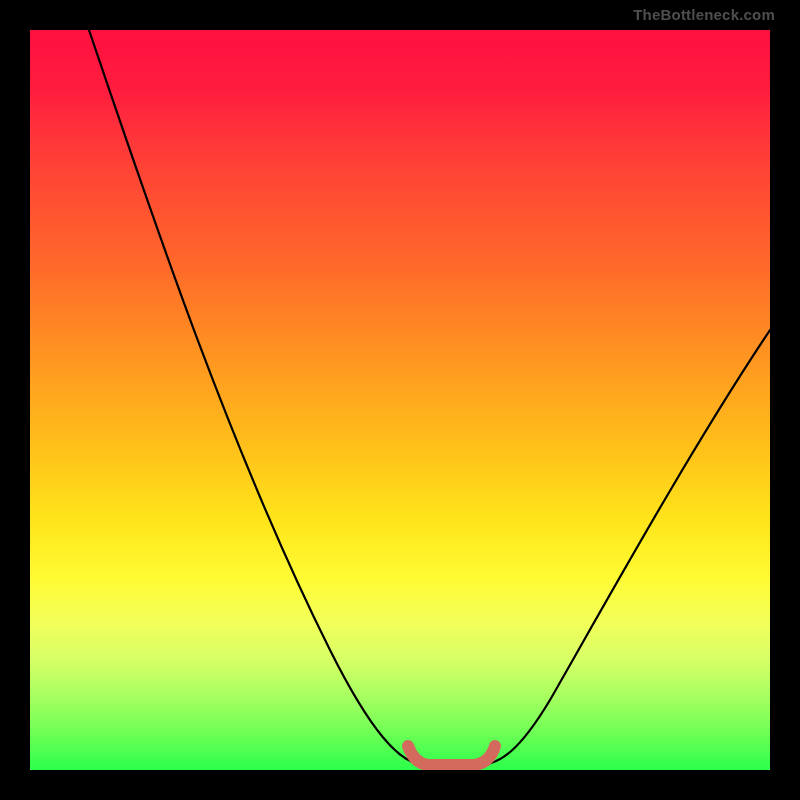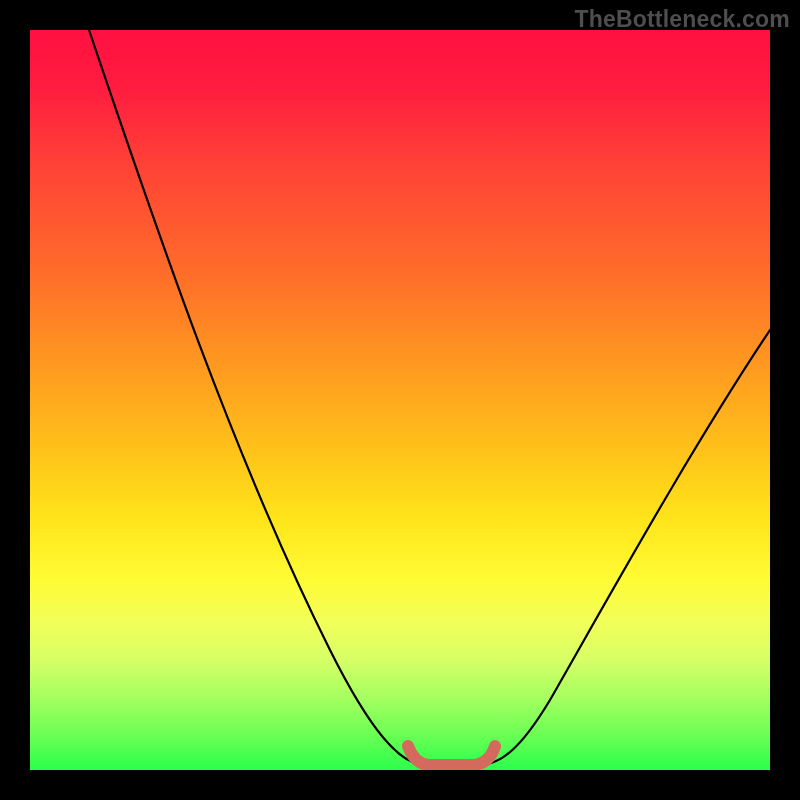--- a/index.html
+++ b/index.html
@@ -39,23 +39,23 @@
       #f2ff59 80%,
       #d7ff66 85%,
       #a8ff60 90%,
       #6eff55 95%,
       #2bff4b 100%
     );
   }
   .watermark {
     position: absolute;
     top: 6px;
-    right: 10px;
+    right: 25px;
     color: #4e4e4e;
-    font-size: 23px;
+    font-size: 15px;
     font-weight: 600;
     letter-spacing: 0.2px;
     user-select: none;
   }
   svg.curves {
     position: absolute;
     top: 0;
     left: 0;
   }
 </style>

